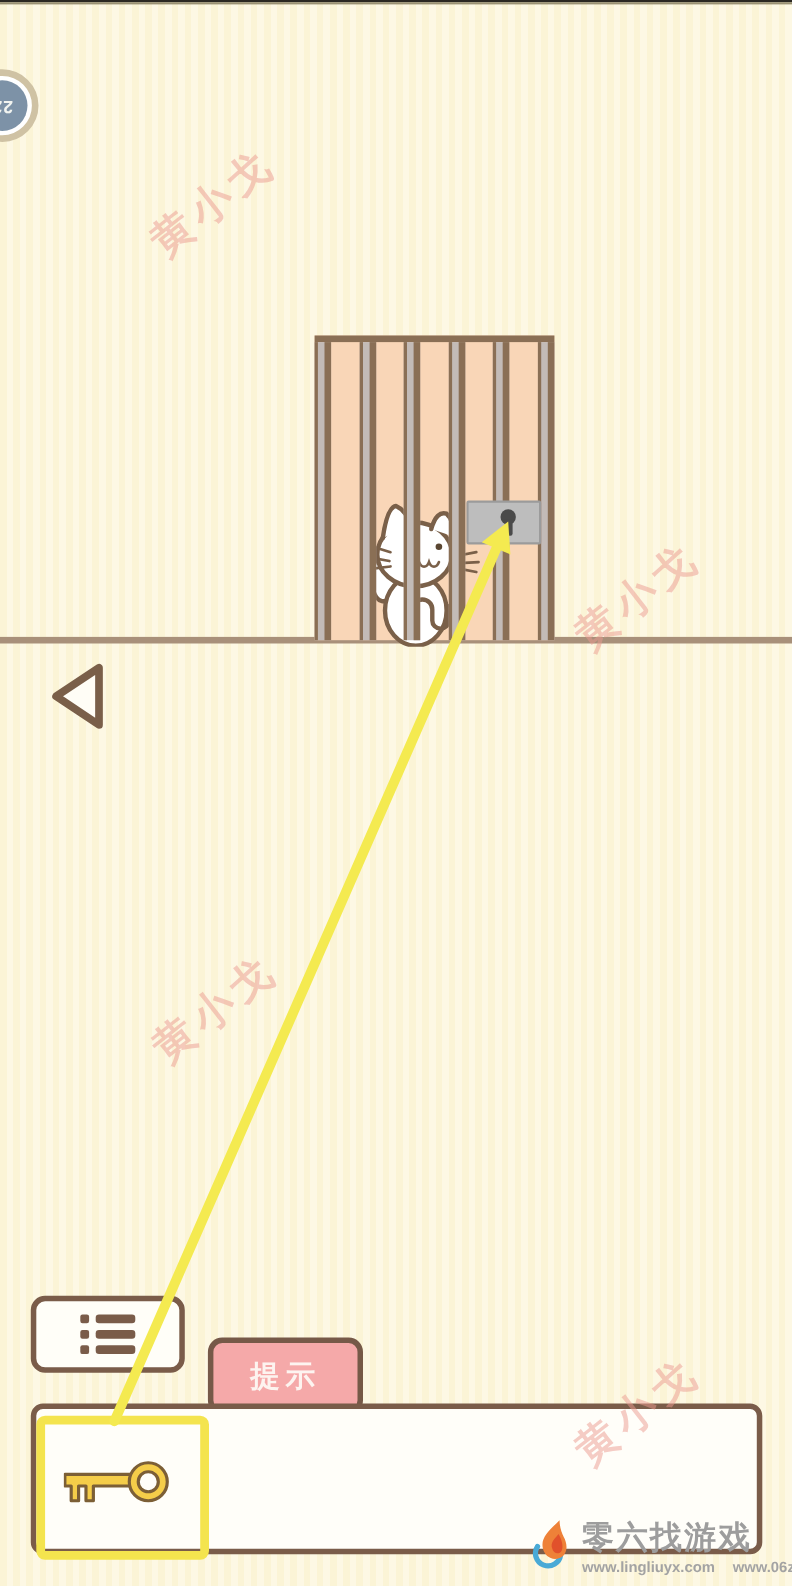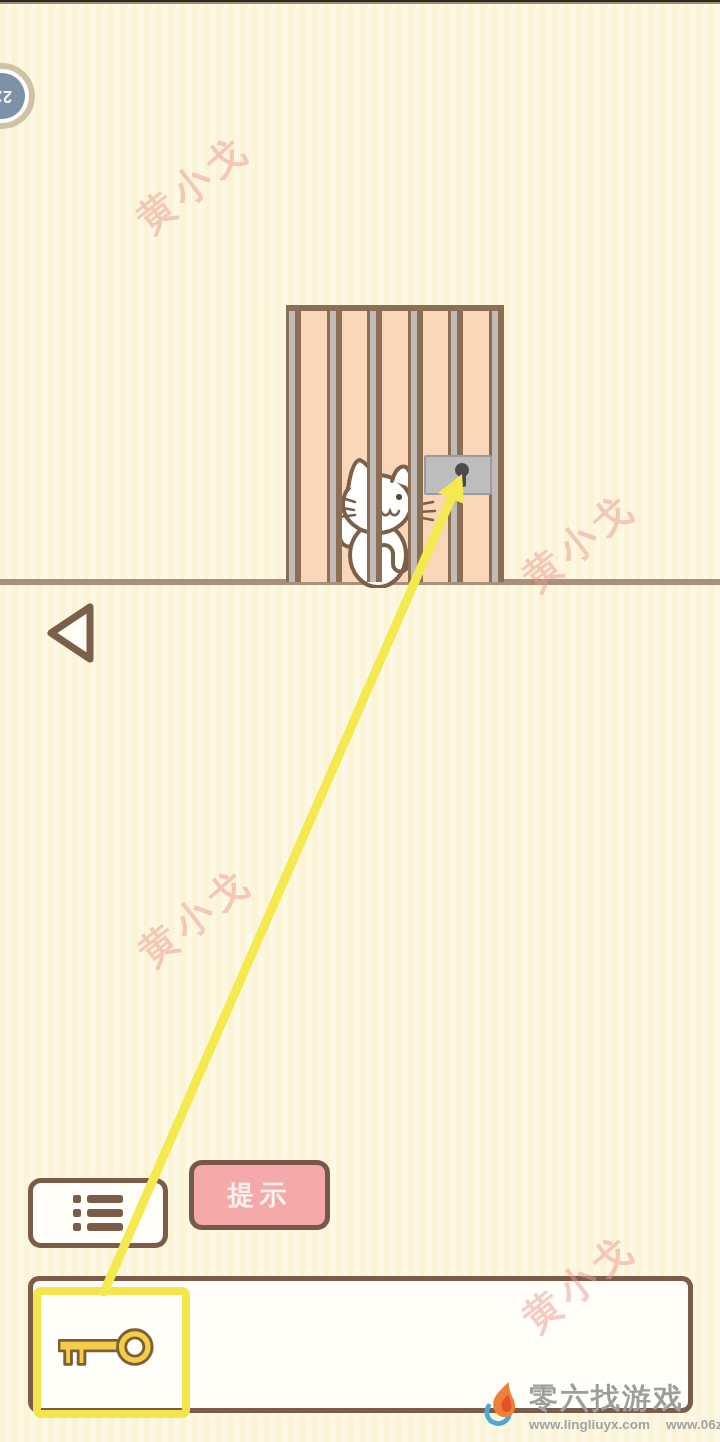--- a/index.html
+++ b/index.html
@@ -77,21 +77,21 @@
     left:28px; top:1178px; width:140px; height:70px;
     background:#fffef8; border:5px solid #7a5c49; border-radius:13px;
     display:flex; flex-direction:column; align-items:center; justify-content:center;
     gap:6px; z-index:10; cursor:pointer;
   }
   .menu-row { display:flex; align-items:center; gap:6px; }
   .menu-dot { width:8px; height:8px; background:#7a5c49; border-radius:2px; }
   .menu-bar { width:36px; height:8px; background:#7a5c49; border-radius:3px; }
 
   .hint-btn {
-    left:189px; top:1160px; width:141px; height:70px;
+    left:189px; top:1216px; width:141px; height:70px;
     background:#f5a9a9; border:5px solid #765948; border-radius:13px;
     display:flex; align-items:center; justify-content:center;
     color:#fdf4f0; font-size:27px; letter-spacing:5px; font-weight:bold;
     z-index:10; cursor:pointer;
   }
 
   
   .inventory {
     left:28px; top:1276px; width:665px; height:137px;
     background:#fffef9; border:5px solid #7a5c49; border-radius:11px;

